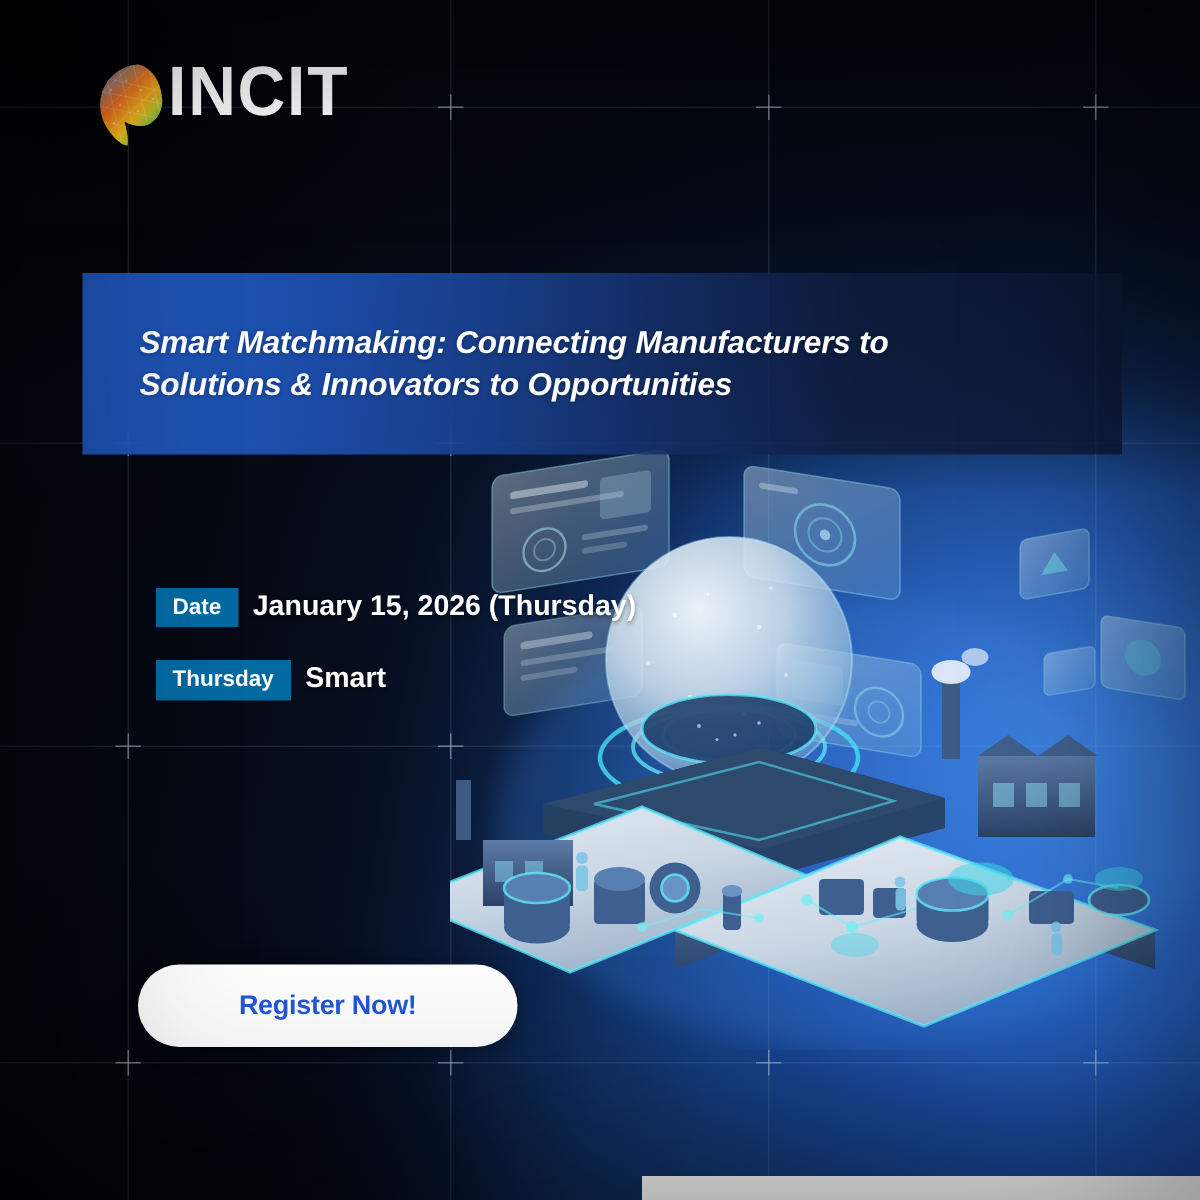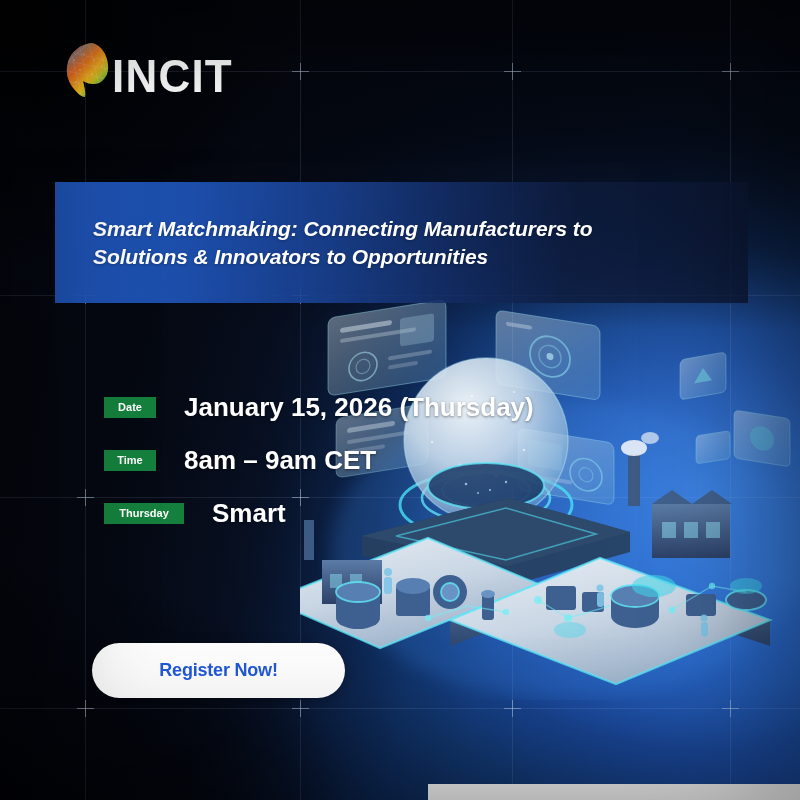--- a/index.html
+++ b/index.html
@@ -66,21 +66,21 @@
   }
   .cross:before, .cross:after {
     content:""; position:absolute; background:rgba(220,235,255,.72);
   }
   .cross:before { left:8px; top:0; width:1px; height:17px; }
   .cross:after { top:8px; left:0; height:1px; width:17px; }
 
   
   .logo {
     position:absolute; left:62px; top:40px;
-    display:flex; align-items:flex-end; gap:4px;
+    display:flex; align-items:flex-start; gap:4px;
     z-index:9;
   }
   .logo-mark { width:50px; height:58px; display:block; }
   .logo-text {
     font-size:44px; font-weight:700; color:#ffffff;
     letter-spacing:1.2px;
     font-family:"Liberation Sans", sans-serif;
     transform:scaleY(1.06);
     line-height:1;
     margin-left:-4px;
@@ -123,34 +123,34 @@
   }
 
   
   .details {
     position:absolute; left:104px; top:392px;
     z-index:7;
     display:flex; flex-direction:column; gap:22px;
   }
   .detail-row { display:flex; align-items:center; }
   .chip {
-    background:#15803d;
+    background:#0369a1;
     color:#ffffff;
-    font-size:11px;
+    font-size:15px;
     font-weight:600;
     padding:4px 11px 5px 11px;
     line-height:1.15;
     white-space:nowrap;
     display:inline-block;
   }
   .detail-value {
     color:#ffffff;
-    font-size:26px;
+    font-size:19px;
     font-weight:600;
-    margin-left:28px;
+    margin-left:10px;
     white-space:nowrap;
     text-shadow:0 1px 3px rgba(0,0,0,.45);
   }
   .row-date .chip { min-width:52px; text-align:center; }
   .row-time .chip { min-width:52px; text-align:center; }
   .row-loc  .chip { min-width:80px; text-align:center; }
 
   
   .cta {
     position:absolute; left:92px; top:643px;
@@ -487,24 +487,20 @@
 
   <div class="banner">
     <div class="banner-title">Smart Matchmaking: Connecting Manufacturers to Solutions &amp; Innovators to Opportunities</div>
   </div>
 
   <div class="details">
     <div class="detail-row row-date">
       <span class="chip">Date</span>
       <span class="detail-value">January 15, 2026 (Thursday)</span>
     </div>
-    <div class="detail-row row-time">
-      <span class="chip">Time</span>
-      <span class="detail-value">8am – 9am CET</span>
-    </div>
     <div class="detail-row row-loc">
       <span class="chip">Thursday</span>
       <span class="detail-value">Smart</span>
     </div>
   </div>
 
   <button class="cta">Register Now!</button>
 
   <div class="bottom-strip"></div>
 

